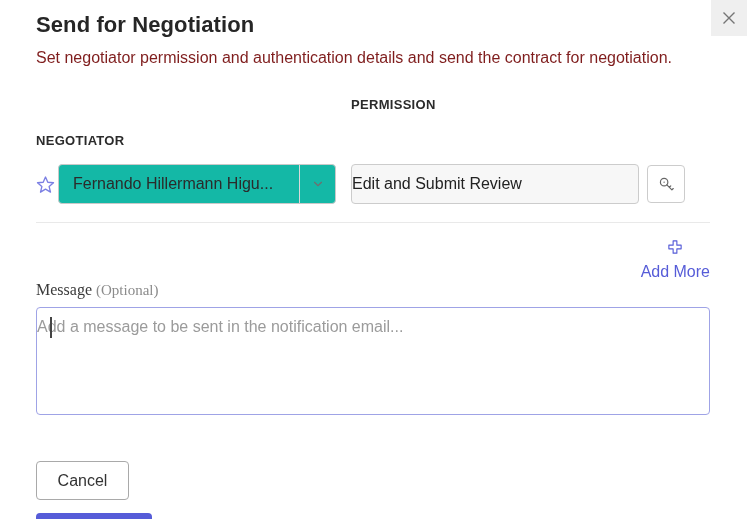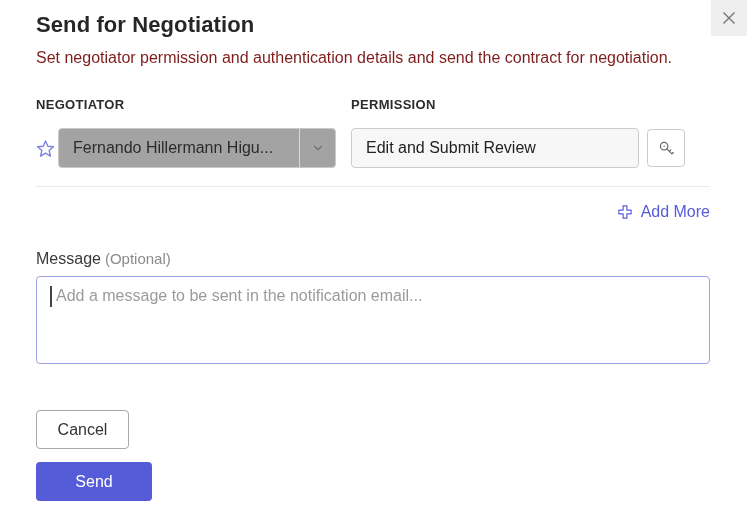--- a/index.html
+++ b/index.html
@@ -25,82 +25,82 @@
     font-size: 22px; font-weight: 600; color: #262626;
     letter-spacing: 0.1px;
   }
   .subtitle {
     margin-top: 10px;
     max-width: 645px;
     font-size: 16px; line-height: 19px; color: #7f1d1d;
   }
 
   .labels-row { display: flex; margin-top: 28px; }
-  .label-col-left { width: 315px; }
+  .label-col-left { width: 315px; margin-top: 36px; }
   .field-label {
     font-size: 13px; font-weight: bold; color: #2b2b2b;
     letter-spacing: 0.3px;
   }
 
   .fields-row { display: flex; align-items: center; margin-top: 15px; }
   .star-cell {
     width: 22px; display: flex; align-items: center;
     background: none; border: none; cursor: pointer; padding: 0;
   }
   .select {
     width: 278px; height: 40px;
     border: 1px solid #c9c9c9; border-radius: 4px;
-    background: #a3a3a3;
+    background: #14b8a6;
     display: flex; align-items: center;
     cursor: pointer;
   }
   .select-value {
     flex: 1; padding-left: 14px;
     font-size: 16px; color: #2b2b2b;
     white-space: nowrap; overflow: hidden;
   }
   .select-sep { width: 1px; align-self: stretch; background: #d9d9d9; }
   .select-chevron { width: 35px; display: flex; align-items: center; justify-content: center; }
 
   .permission-input {
     margin-left: 15px;
     width: 288px; height: 40px;
     border: 1px solid #cccccc; border-radius: 4px;
     background: #f7f7f7;
-    padding-left: 14px;
     font-size: 16px; color: #222222;
     font-family: "Liberation Sans", sans-serif;
   }
   .key-btn {
     margin-left: 8px;
     width: 38px; height: 38px;
     border: 1px solid #cccccc; border-radius: 4px;
     background: #ffffff;
     display: flex; align-items: center; justify-content: center;
     cursor: pointer;
   }
 
   .divider { margin-top: 18px; height: 1px; background: #e9e9e9; }
 
   .add-more-row { margin-top: 16px; display: flex; justify-content: flex-end; }
   .add-more {
     display: flex; align-items: center; gap: 8px;
     background: none; border: none; cursor: pointer;
     font-size: 16px; color: #565cd8;
     font-family: "Liberation Sans", sans-serif;
-  }
-
-  .message-label-row { margin-top: 29px; font-size: 16px; color: #3a3a3a; }
+    flex-direction: column;
+  }
+
+  .message-label-row { font-size: 16px; color: #3a3a3a; font-family: Liberation Serif, serif; }
   .optional { font-size: 15px; color: #8b8b8b; margin-left: 4px; }
 
   .textarea-wrap { position: relative; margin-top: 8px; }
   .message-textarea {
-    width: 100%; height: 88px;
+    width: 100%; height: 108px;
     border: 1.5px solid #9fa3e6; border-radius: 4px;
-    padding: 10px 19px;
+    padding: 10px 0;
     font-size: 16px; color: #333;
     font-family: "Liberation Sans", sans-serif;
     resize: none; outline: none;
     display: block;
   }
   .message-textarea::placeholder { color: #9b9b9b; }
   .caret {
     position: absolute; left: 14px; top: 10px;
     width: 1.5px; height: 21px; background: #444;
     pointer-events: none;

